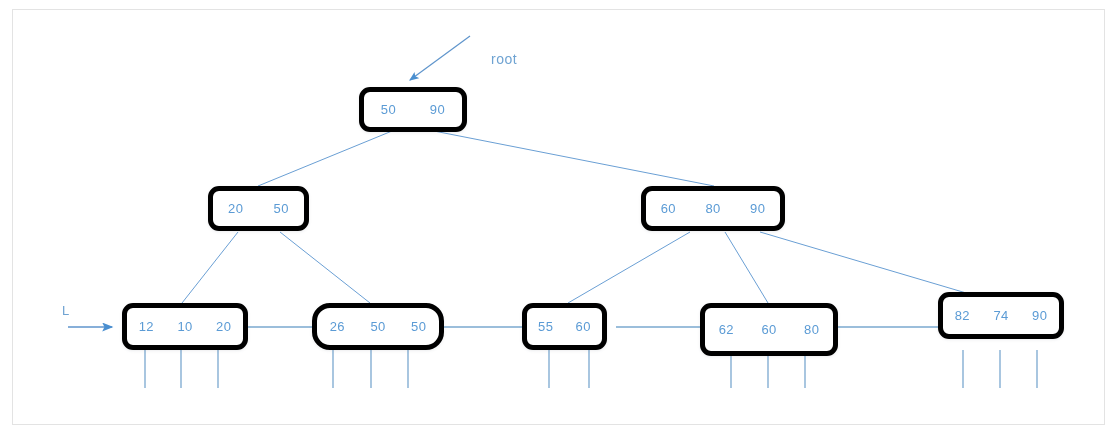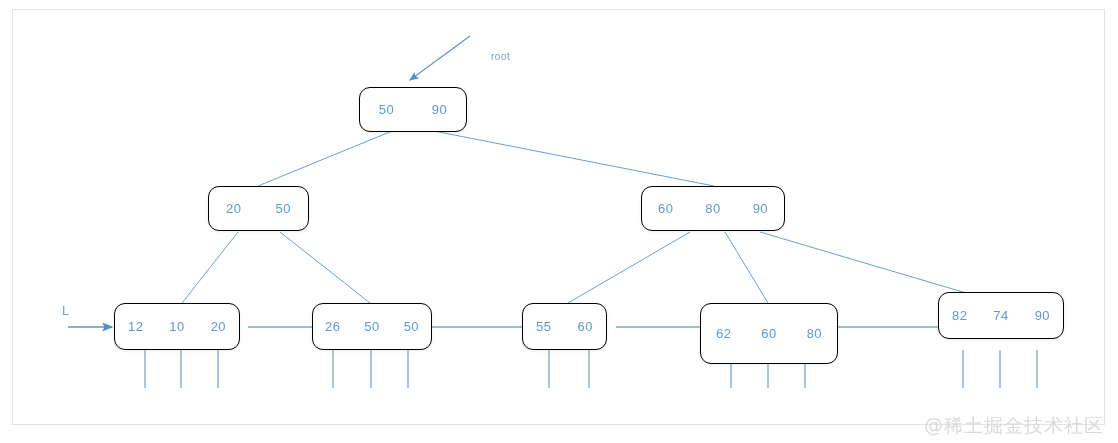--- a/index.html
+++ b/index.html
@@ -30,42 +30,42 @@
     left: 0;
     top: 0;
     width: 1118px;
     height: 443px;
     pointer-events: none;
   }
   .node {
     position: absolute;
     box-sizing: border-box;
     background: #ffffff;
-    border: 1px solid #000000;
+    border: 5px solid #000000;
     border-radius: 11px;
     box-shadow: 0 1px 3px rgba(120,130,140,0.14);
     display: flex;
     align-items: center;
     justify-content: space-around;
     color: #5b9bd5;
     font-size: 13px;
     letter-spacing: 0.4px;
     z-index: 3;
   }
   .cell {
     flex: 1 1 0;
     text-align: center;
     line-height: 1;
     color: #5b9bd5;
     font-size: 13px;
   }
   .label-text {
     position: absolute;
     color: #6fa3d2;
-    font-size: 10px;
+    font-size: 14px;
     letter-spacing: 0.5px;
     z-index: 4;
     white-space: nowrap;
   }
   #watermark {
     position: absolute;
     right: 14px;
     bottom: 4px;
     color: #d9dadd;
     font-size: 19px;
@@ -142,44 +142,43 @@
     <span class="cell">20</span>
     <span class="cell">50</span>
   </div>
 
   <div class="node" id="node-internal-right" style="left:641px; top:186px; width:144px; height:45px;">
     <span class="cell">60</span>
     <span class="cell">80</span>
     <span class="cell">90</span>
   </div>
 
-  <div class="node" id="node-leaf-1" style="left:114px; top:303px; width:126px; height:47px;">
+  <div class="node" id="node-leaf-1" style="left:122px; top:303px; width:126px; height:47px;">
     <span class="cell">12</span>
     <span class="cell">10</span>
     <span class="cell">20</span>
   </div>
 
-  <div class="node" id="node-leaf-2" style="left:312px; top:303px; width:120px; height:47px;">
+  <div class="node" id="node-leaf-2" style="left:312px; top:303px; width:132px; height:47px;border-radius:18px;">
     <span class="cell">26</span>
     <span class="cell">50</span>
     <span class="cell">50</span>
   </div>
 
   <div class="node" id="node-leaf-3" style="left:522px; top:303px; width:85px; height:47px;">
     <span class="cell">55</span>
     <span class="cell">60</span>
   </div>
 
-  <div class="node" id="node-leaf-4" style="left:700px; top:303px; width:138px; height:61px;">
+  <div class="node" id="node-leaf-4" style="left:700px; top:303px; width:138px; height:53px;">
     <span class="cell">62</span>
     <span class="cell">60</span>
     <span class="cell">80</span>
   </div>
 
   <div class="node" id="node-leaf-5" style="left:938px; top:292px; width:126px; height:47px;">
     <span class="cell">82</span>
     <span class="cell">74</span>
     <span class="cell">90</span>
   </div>
 
-  <div id="watermark">@稀土掘金技术社区</div>
 
 </div>
 
 </body></html>

